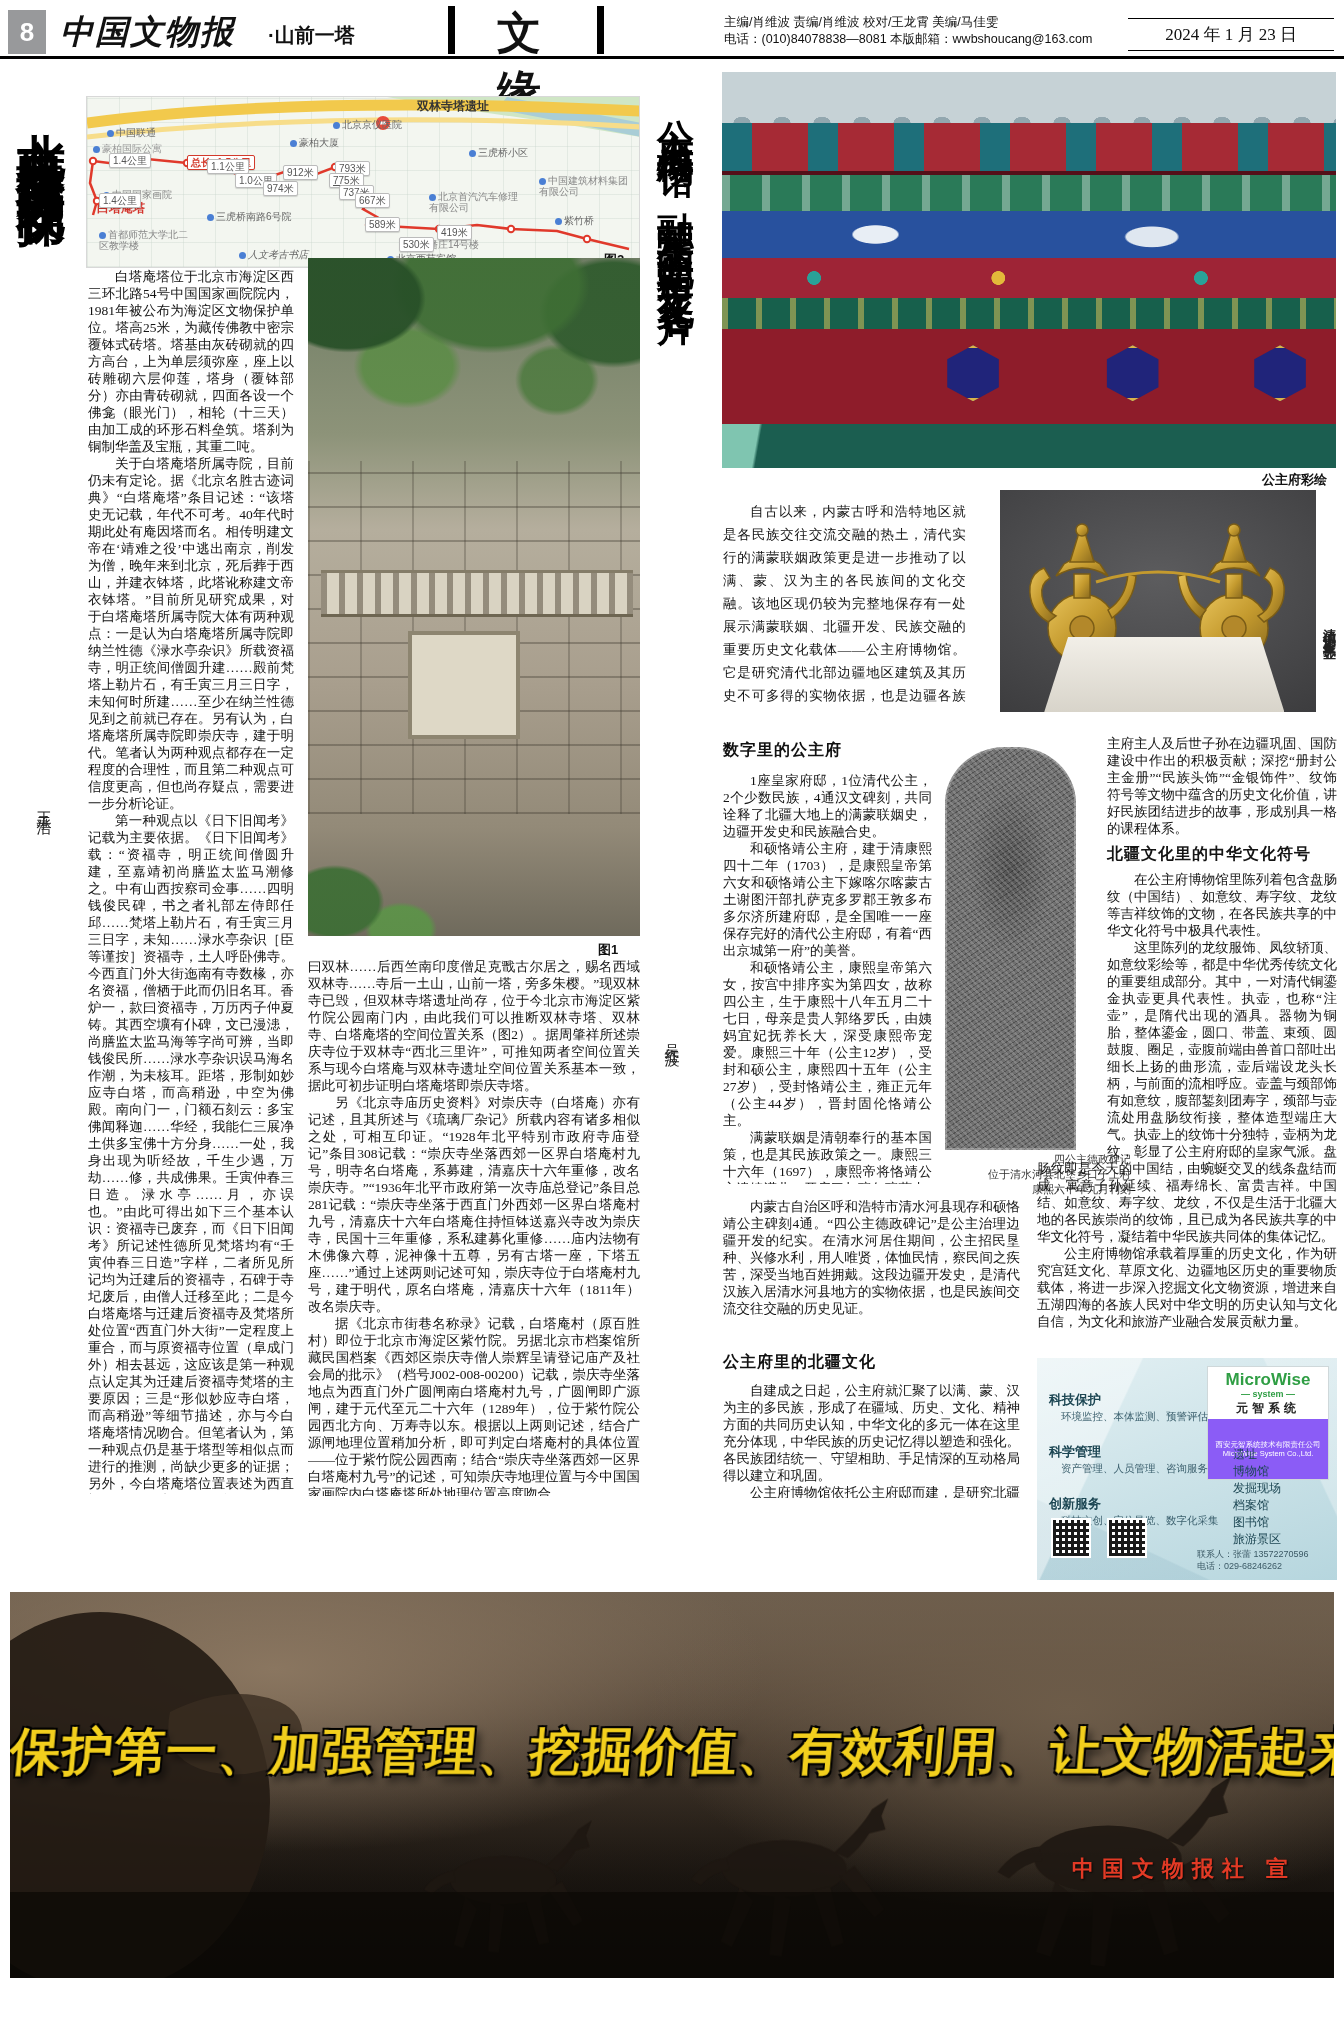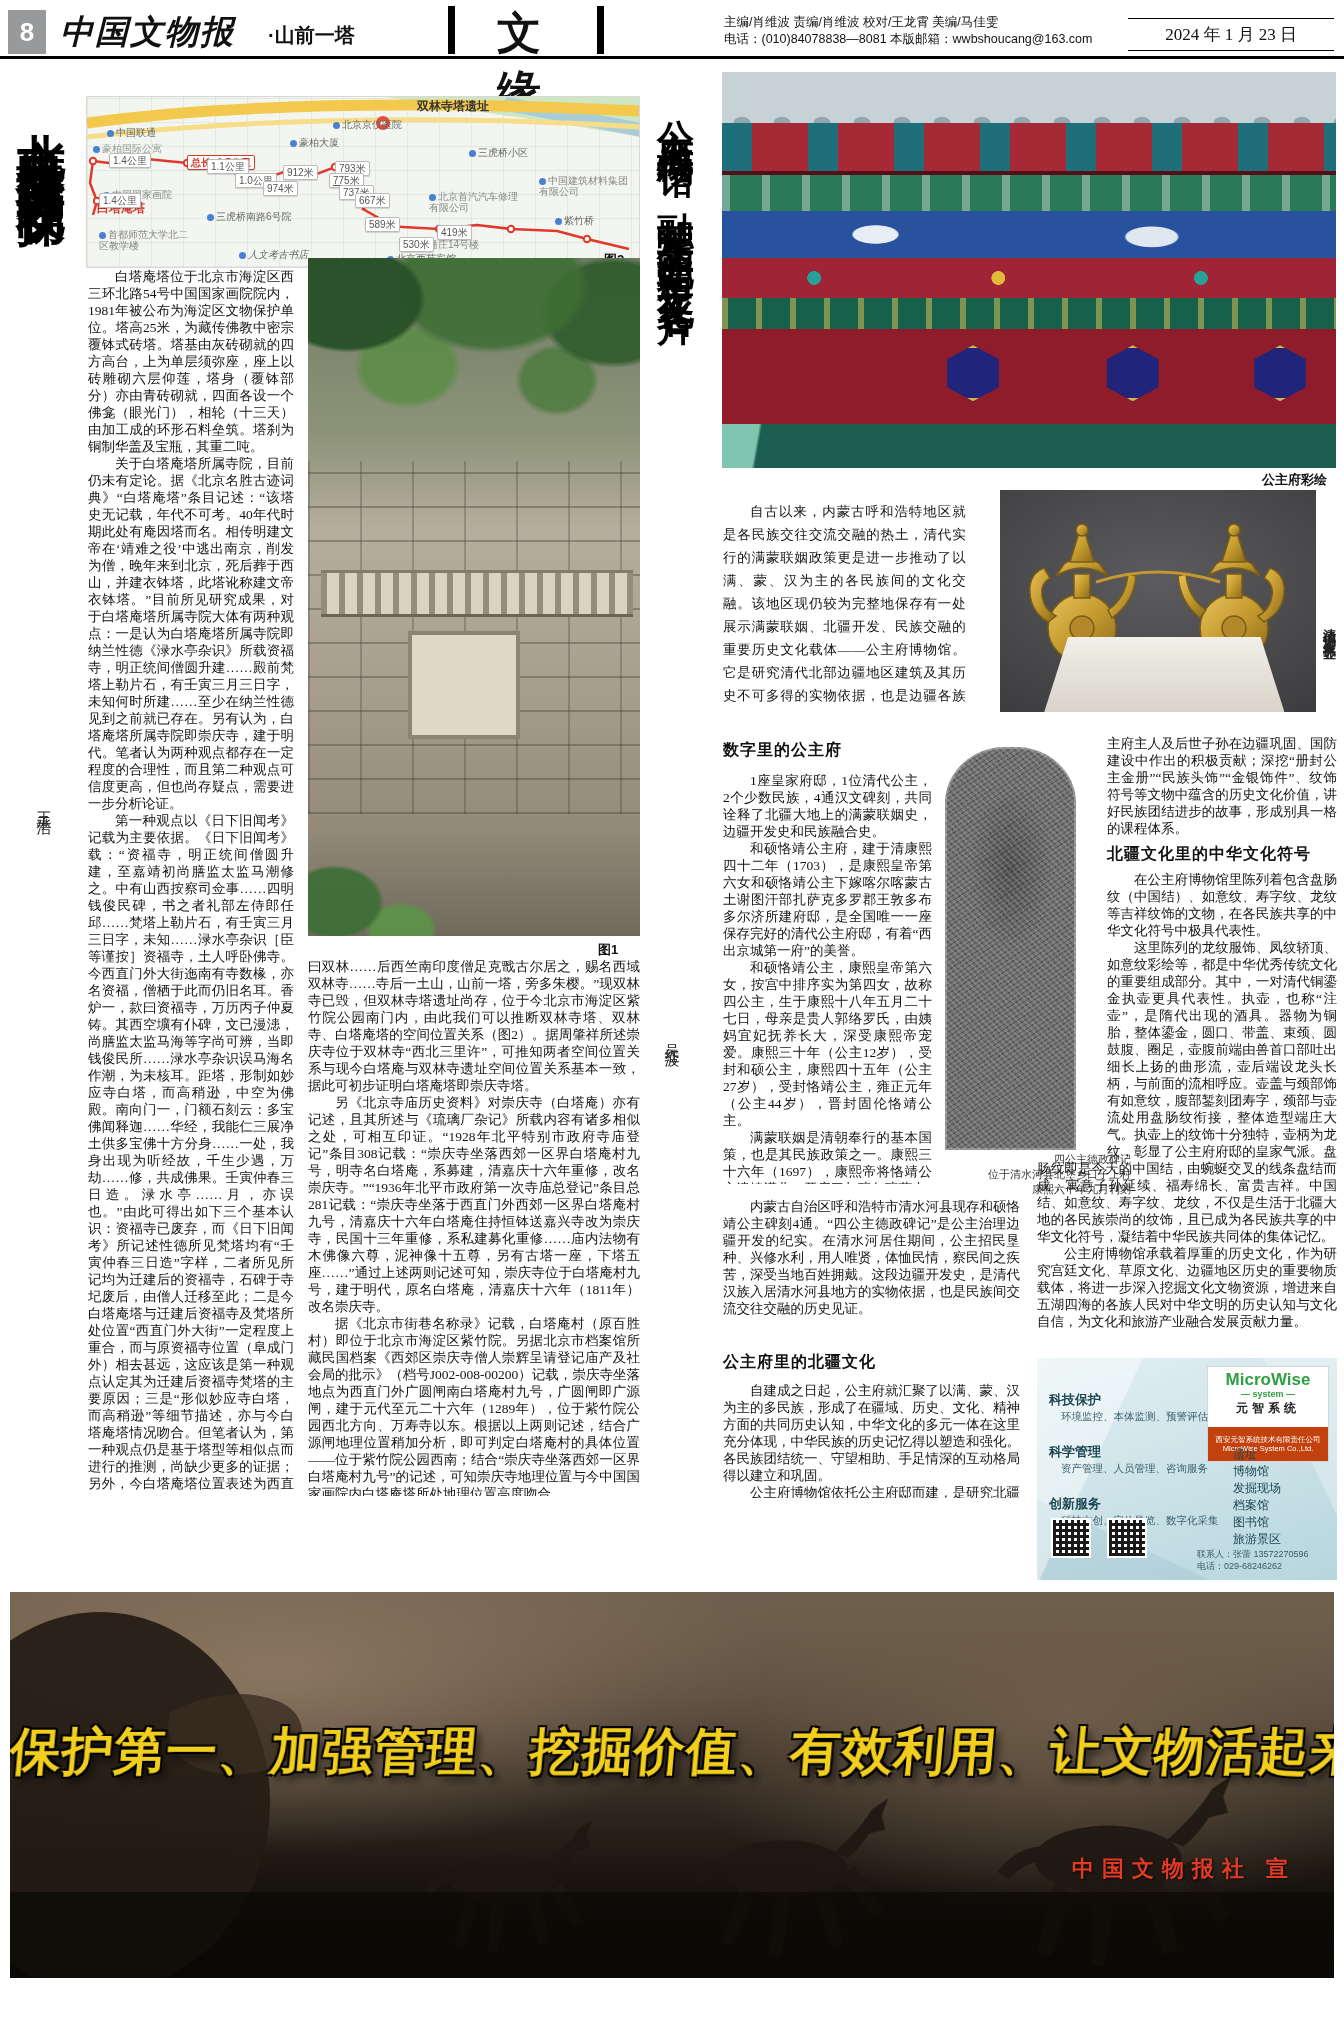--- a/index.html
+++ b/index.html
@@ -84,21 +84,21 @@
   .ad { position:absolute; left:1037px; top:1358px; width:300px; height:222px; overflow:hidden;
     background:linear-gradient(160deg,#e3f0f3,#bad8df);
     background-image:linear-gradient(115deg, rgba(255,255,255,.45) 0 26%, transparent 26.5%),
       linear-gradient(245deg, rgba(255,255,255,.3) 0 18%, transparent 18.5%),
       linear-gradient(25deg, rgba(140,180,195,.25) 0 22%, transparent 22.5%),
       linear-gradient(160deg,#e3f0f3,#b6d6de); }
   .ad-logo { position:absolute; right:8px; top:8px; width:122px; background:#fff; border:1px solid #cfd8da; text-align:center; padding-top:4px; }
   .ad-logo .l1 { color:#2f9e44; font:900 17px/18px "Liberation Sans",sans-serif; }
   .ad-logo .l2 { color:#2f9e44; font:bold 9px/11px "Liberation Sans",sans-serif; }
   .ad-logo .l3 { color:#222; font:bold 12px/16px "Liberation Sans",sans-serif; letter-spacing:4px; }
-  .ad-logo .strip { background:#c2410c; color:#fff; font:7.5px/9px "Liberation Sans",sans-serif; padding:8px 1px; margin-top:11px; }
+  .ad-logo .strip { background:#8b5cf6; color:#fff; font:7.5px/9px "Liberation Sans",sans-serif; padding:21px 1px; margin-top:3px; }
   .ad-service { position:absolute; left:12px; width:170px; }
   .ad-service .t { font:bold 13px/15px "Liberation Sans",sans-serif; color:#1c4653; }
   .ad-service .d { font:10.5px/13px "Liberation Sans",sans-serif; color:#3c606e; margin:3px 0 0 12px; white-space:nowrap; }
   .ad-venues { position:absolute; left:196px; top:88px; font:12px/17px "Liberation Sans",sans-serif; color:#1c4653; }
   .ad-qr { position:absolute; top:160px; width:40px; height:40px; background:#fff; border:2px solid #fff;
     background-image:repeating-linear-gradient(0deg,#1a1a1a 0 3px, transparent 3px 6px),
       repeating-linear-gradient(90deg,#1a1a1a 0 3px, #fff 3px 6px); }
   .ad-contact { position:absolute; left:160px; top:190px; font:9px/12px "Liberation Sans",sans-serif; color:#3c5a66; }
 
   

